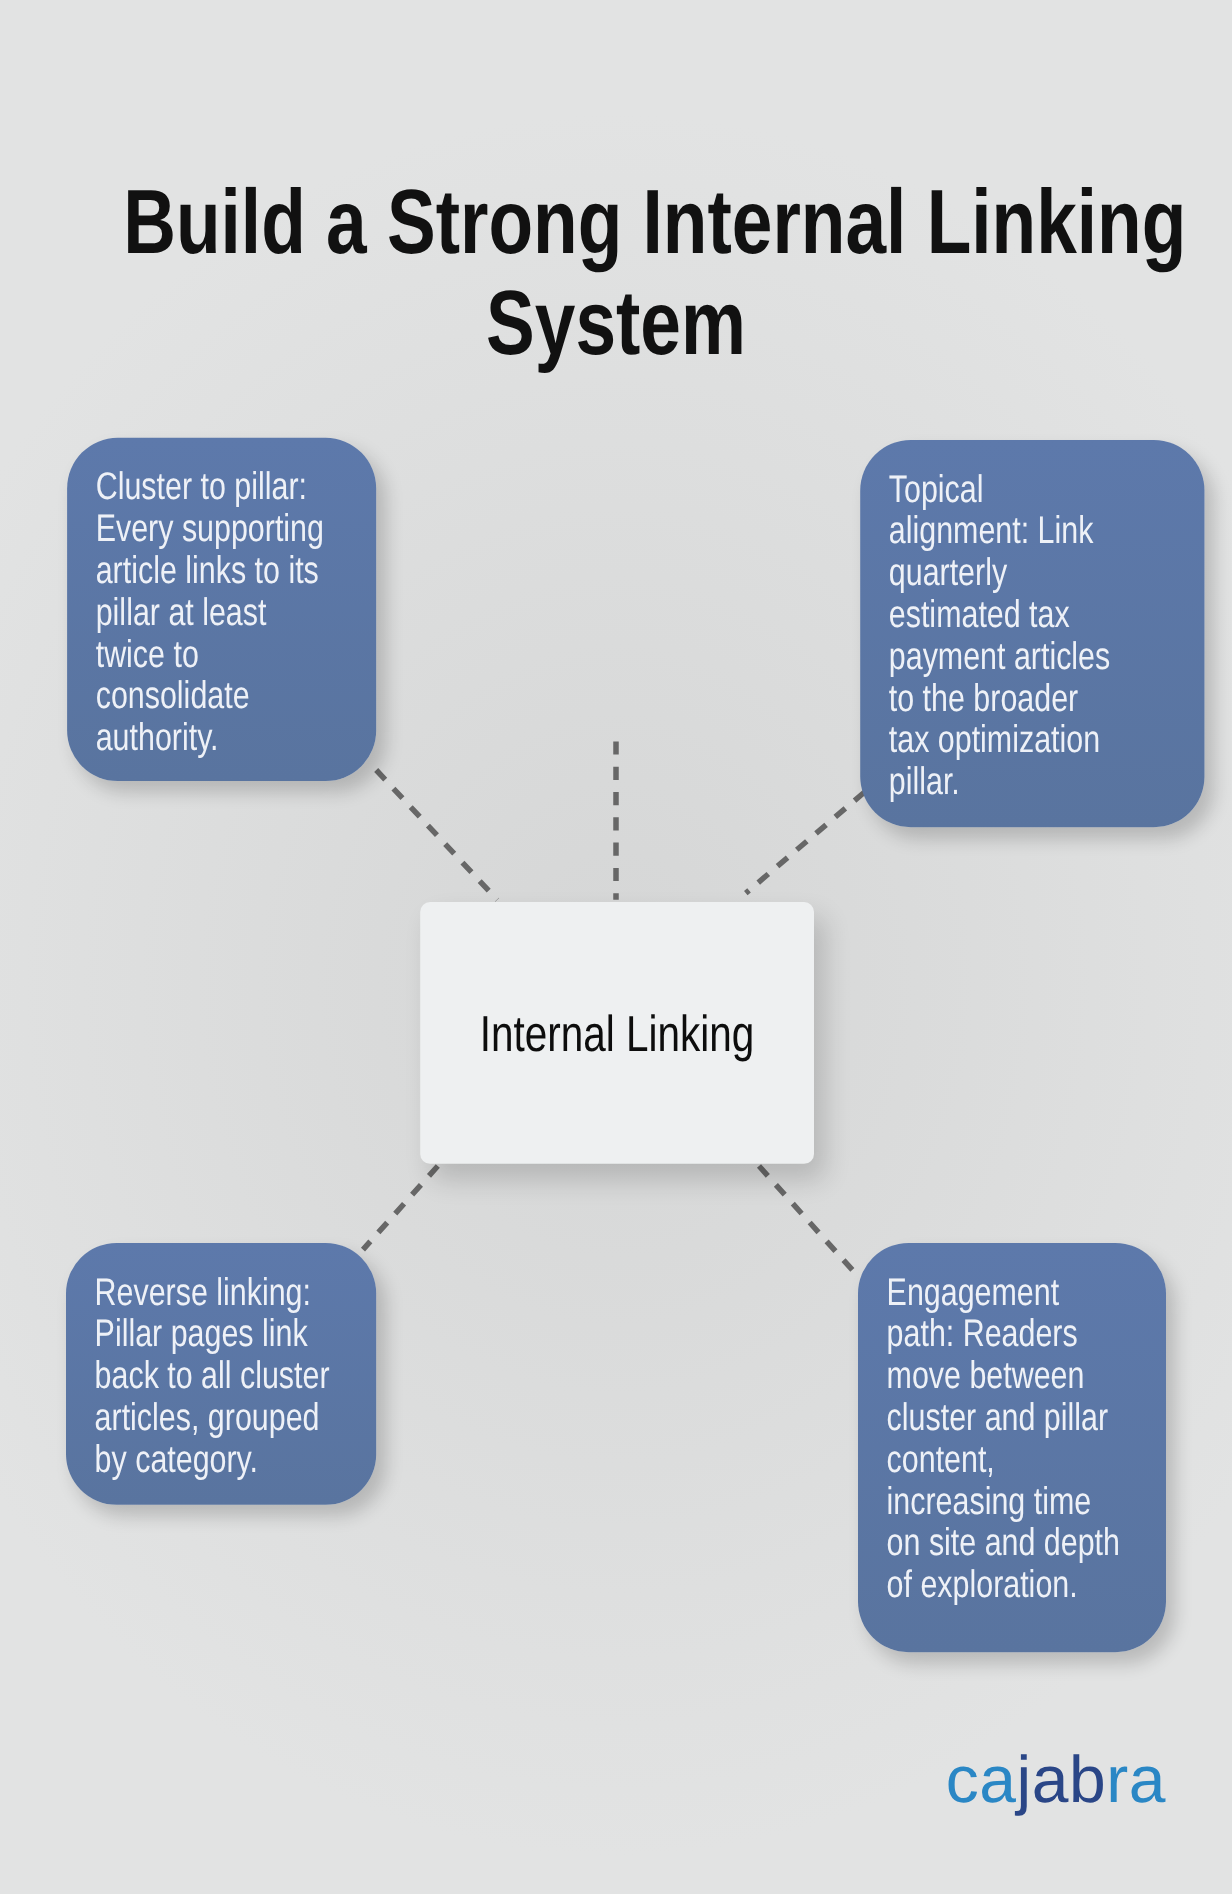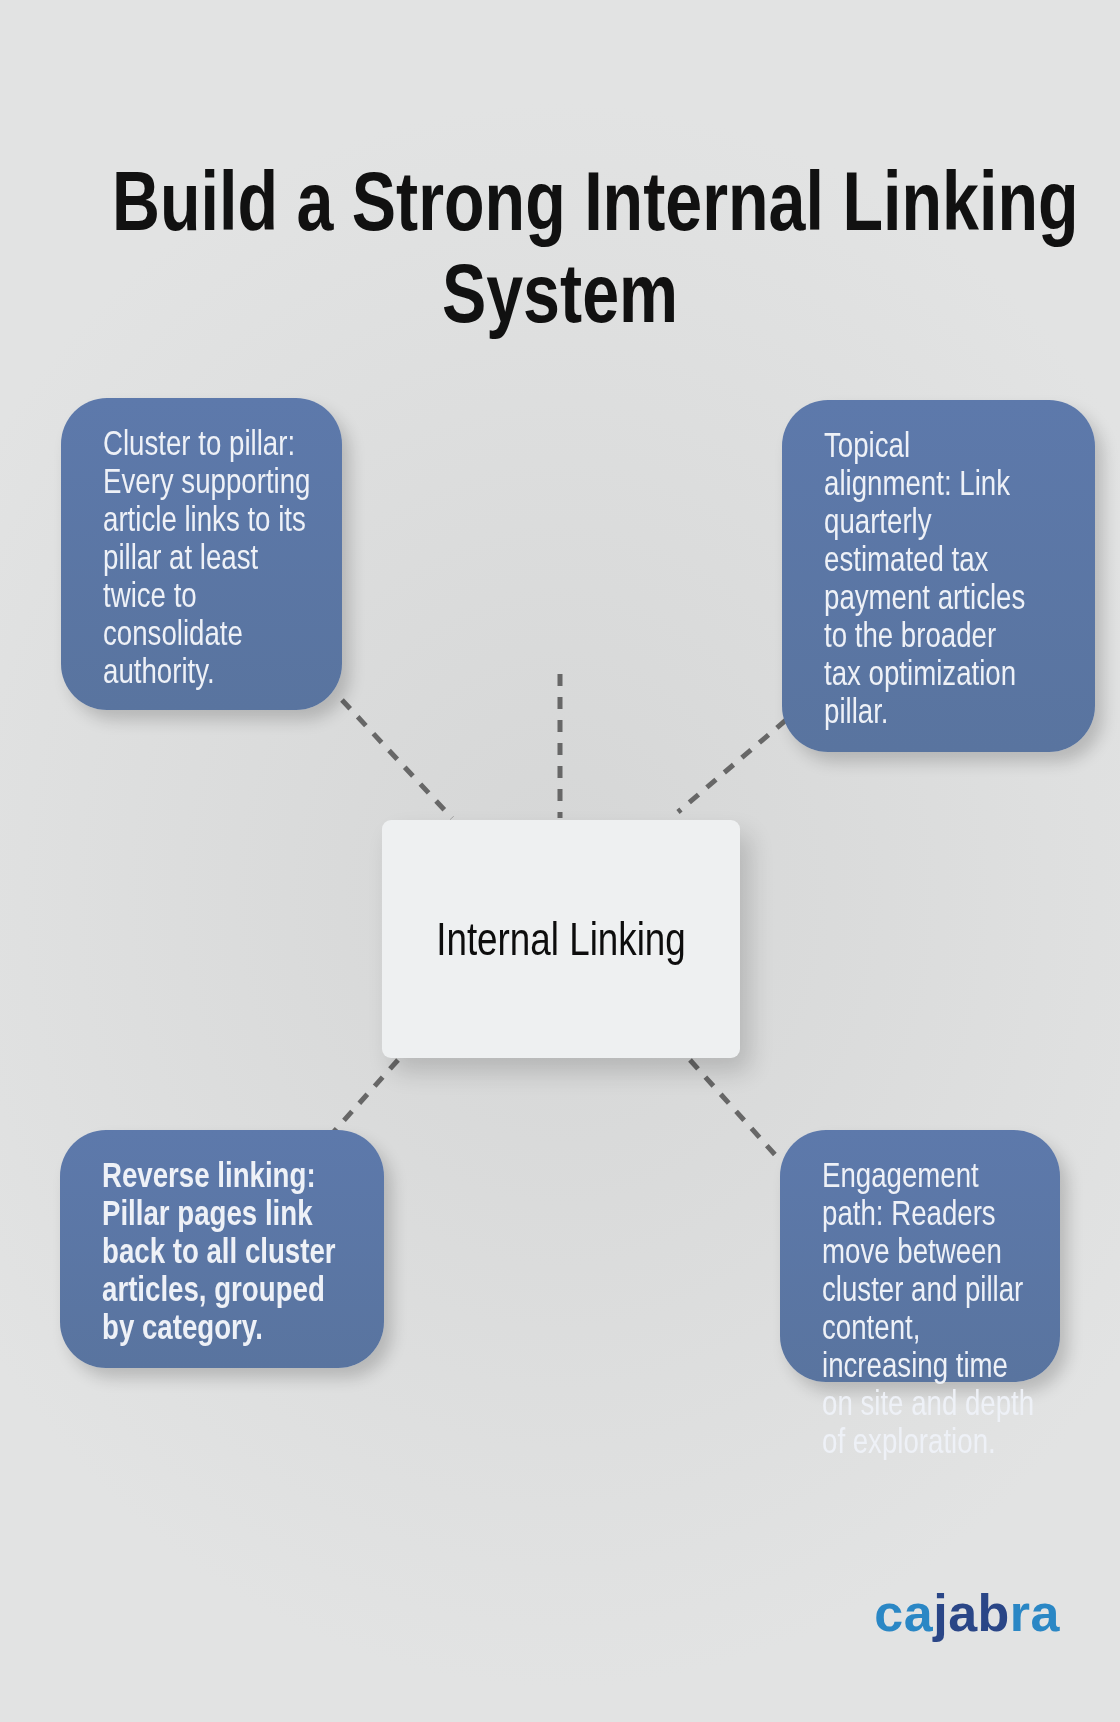--- a/index.html
+++ b/index.html
@@ -23,44 +23,44 @@
     transform:scaleX(0.80);transform-origin:50% 50%;
   }
   
   #connectors{position:absolute;left:0;top:0;pointer-events:none;}
   #connectors line{stroke:#676767;stroke-width:5;stroke-dasharray:12 11;}
   
   .node{
     position:absolute;box-sizing:border-box;
     background:linear-gradient(180deg,#5d79ab 0%,#59749f 100%);
     border-radius:46px;
-    padding:26px 18px 18px 42px;
+    padding:26px 18px 18px 26px;
     color:#eef1f7;
     font-size:35px;line-height:38px;
     box-shadow:8px 10px 16px rgba(0,0,0,0.18);
   }
   .tline{white-space:nowrap;transform:scaleX(0.79);transform-origin:0 50%;}
   #node-0{left:61px;top:398px;width:281px;height:312px;}
   #node-1{left:420px;top:400px;width:283px;height:272px;}
   #node-2{left:782px;top:400px;width:313px;height:352px;}
-  #node-3{left:60px;top:1130px;width:324px;height:238px;font-weight:bold;}
-  #node-4{left:780px;top:1130px;width:280px;height:252px;}
+  #node-3{left:60px;top:1130px;width:282px;height:238px;}
+  #node-4{left:780px;top:1130px;width:280px;height:372px;}
   
   #center-node{
     position:absolute;left:382px;top:820px;width:358px;height:238px;
     background:#eef0f1;border-radius:9px;
     box-shadow:10px 14px 24px rgba(0,0,0,0.16);
     display:flex;align-items:center;justify-content:center;
     color:#0d0d0d;font-weight:normal;font-size:46px;
   }
   .squeeze-c{display:inline-block;white-space:nowrap;transform:scaleX(0.80);transform-origin:50% 50%;}
   
   #logo{
     position:absolute;top:1583px;right:60px;
-    font-size:52px;font-weight:bold;letter-spacing:0.5px;white-space:nowrap;
+    font-size:60px;font-weight:normal;letter-spacing:0.5px;white-space:nowrap;
   }
   .logo-light{color:#2a87c5;}
   .logo-dark{color:#2a4687;}
 </style>
 </head>
 <body>
 
 <div id="canvas">
 
   <h1 id="title">

